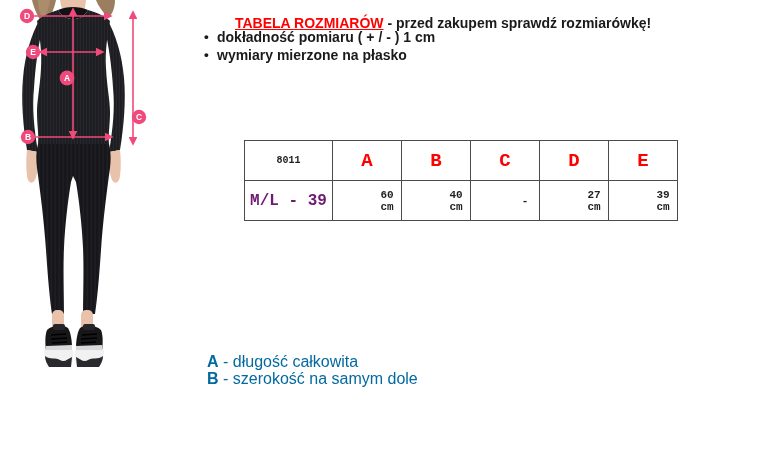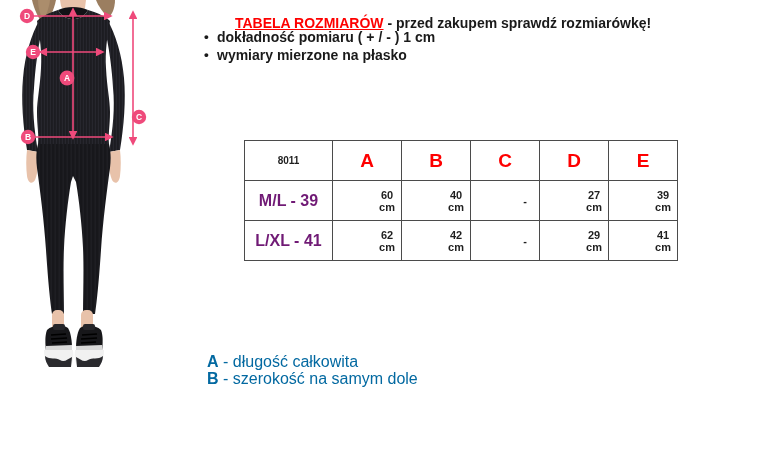--- a/index.html
+++ b/index.html
@@ -13,21 +13,21 @@
   
   .hdr { position:absolute; left:198px; top:15px; font-size:14px; font-weight:bold; color:#1a1a1a; white-space:nowrap;margin-left:37px; }
   .hdr .title { color:#fe0000; text-decoration:underline; }
 
   .bullets { position:absolute; left:204px; top:28px; list-style:none; }
   .bullets li { font-size:14px; font-weight:bold; color:#1a1a1a; line-height:18px; padding-left:13px; position:relative; white-space:nowrap; }
   .bullets li::before { content:"•"; position:absolute; left:0; top:0; font-size:13.5px; }
 
   
   .size-table { position:absolute; left:244px; top:140px; border-collapse:collapse; table-layout:fixed; }
-  .size-table td { border:1px solid #4b4b4b; height:40px; text-align:center; vertical-align:middle; background:#ffffff; }
+  .size-table td { border:1px solid #4b4b4b; height:40px; text-align:center; vertical-align:middle; background:#ffffff;font-family:Liberation Mono, monospace; }
   .size-table col.c0 { width:88px; }
   .size-table col.cn { width:69px; }
   .size-table .code    { font-size:10px;  font-weight:bold; color:#1f1f1f; }
   .size-table .hletter { font-size:19px;  font-weight:bold; color:#fe0000; }
   .size-table .size    { font-size:16px;  font-weight:bold; color:#701a75; }
   .size-table .val     { font-size:11px;  font-weight:bold; color:#1f1f1f;padding-left:40px; }
 
   
   .legend { position:absolute; left:207px; top:354px; }
   .legend .row { font-size:16px; color:#0369a1; line-height:16.5px; white-space:nowrap; }
@@ -157,28 +157,20 @@
         <td class="hletter">E</td>
       </tr>
       <tr>
         <td class="size">M/L - 39</td>
         <td class="val">60 cm</td>
         <td class="val">40 cm</td>
         <td class="val">-</td>
         <td class="val">27 cm</td>
         <td class="val">39 cm</td>
       </tr>
-      <tr>
-        <td class="size">L/XL - 41</td>
-        <td class="val">62 cm</td>
-        <td class="val">42 cm</td>
-        <td class="val">-</td>
-        <td class="val">29 cm</td>
-        <td class="val">41 cm</td>
-      </tr>
     </tbody>
   </table>
 
   <div class="legend">
     <div class="row"><span class="lt">A</span><span> - </span><span>długość całkowita</span></div>
     <div class="row"><span class="lt">B</span><span> - </span><span>szerokość na samym dole</span></div>
   </div>
 
 </div>
 

